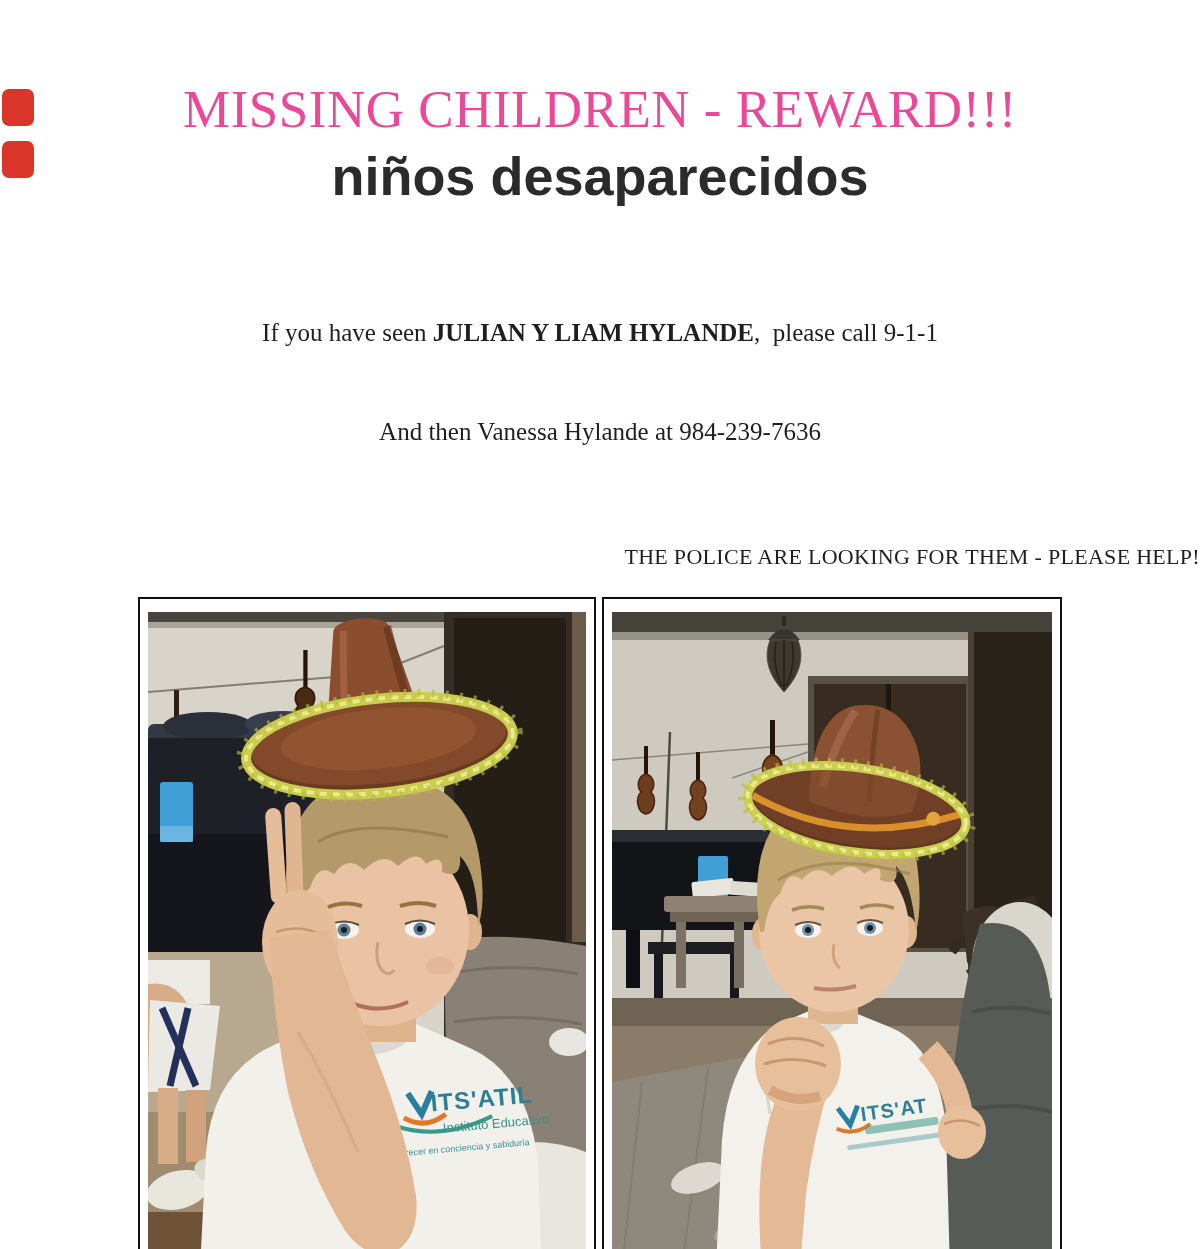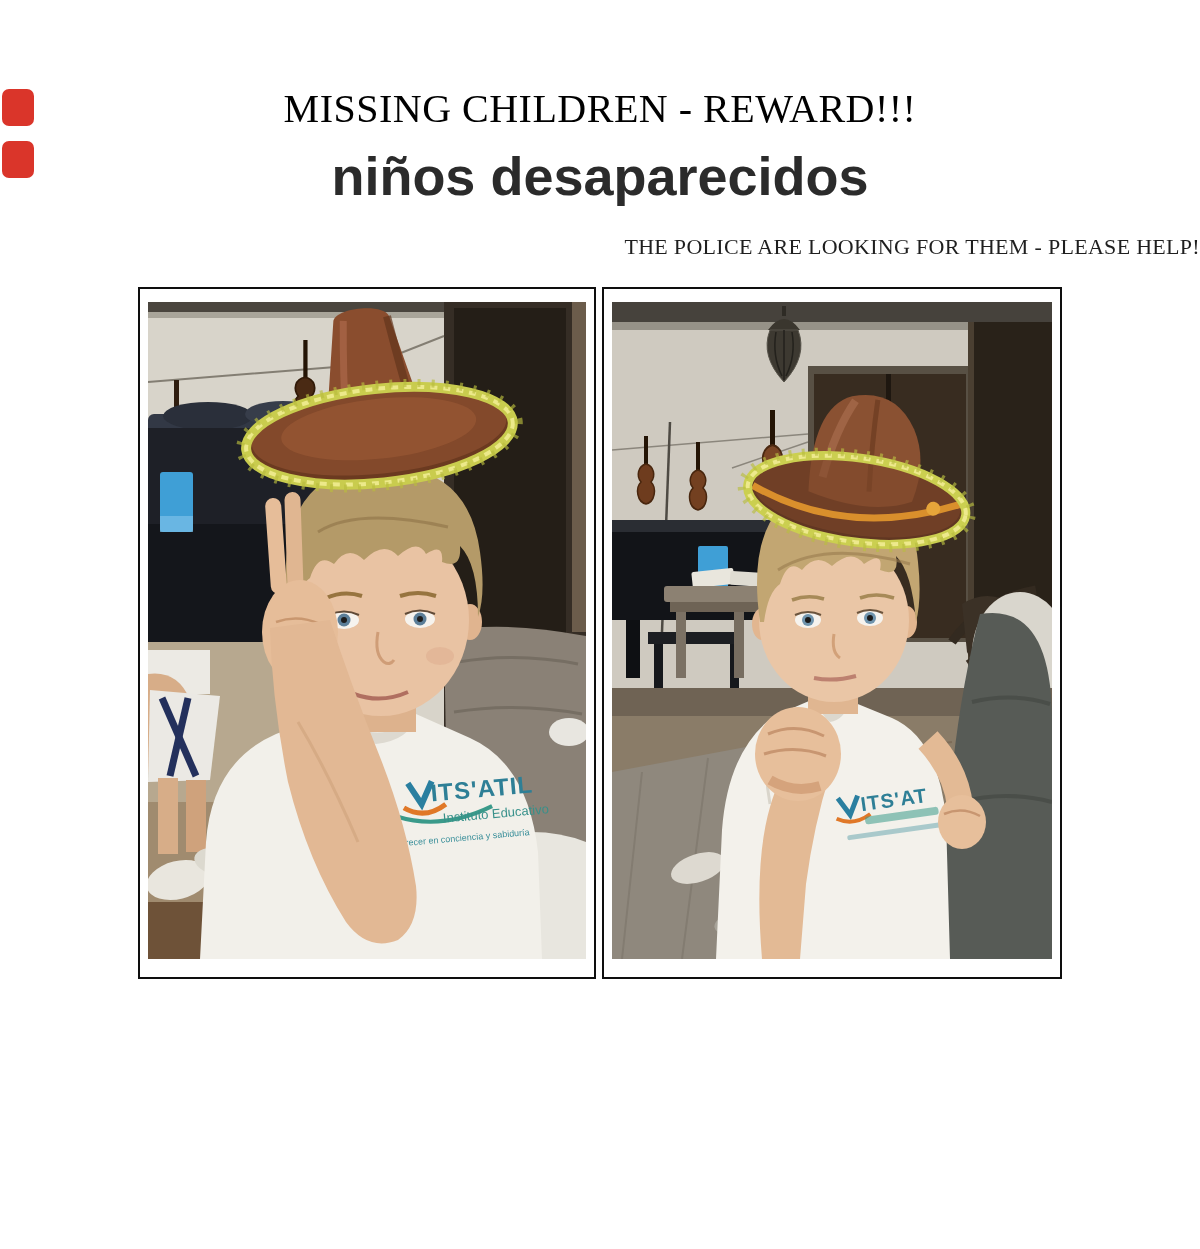--- a/index.html
+++ b/index.html
@@ -9,21 +9,21 @@
   }
   .page{position:relative;width:1200px;height:1249px;}
 
   
   .alert{position:absolute;left:2px;top:3px;width:34px;height:92px;}
   .alert .bar{width:32px;height:37px;background:#da352a;border-radius:7px;}
   .alert .dot{width:32px;height:37px;background:#da352a;border-radius:7px;margin-top:15px;}
 
   .title{
     margin:86px 0 0 0;text-align:center;font-family:"Liberation Serif",serif;
-    font-weight:400;font-size:40px;line-height:46px;color:#000000;letter-spacing:.5px;
+    font-weight:400;font-size:53px;line-height:46px;color:#ec4899;letter-spacing:.5px;
   }
   .subtitle{
     margin:16px 0 0 0;text-align:center;font-family:"Liberation Sans",sans-serif;
     font-weight:700;font-size:54px;line-height:56px;color:#2b2b2b;
   }
   .contact{
     margin-top:46px;text-align:center;font-size:25px;line-height:33px;color:#1f1f1f;
     white-space:pre-wrap;
   }
   .contact b{font-weight:700;}
@@ -43,20 +43,24 @@
 <div class="page">
 
   <div class="alert">
     <div class="bar"></div>
     <div class="dot"></div>
   </div>
 
   <div class="title">MISSING CHILDREN - REWARD!!!</div>
   <div class="subtitle">niños desaparecidos</div>
 
+  <div class="contact">
+    <div><span>If you have seen </span><b>JULIAN Y LIAM HYLANDE</b><span>,  please call 9-1-1</span></div>
+    <div>And then Vanessa Hylande at 984-239-7636</div>
+  </div>
 
   <div class="police">THE POLICE ARE LOOKING FOR THEM - PLEASE HELP!</div>
 
   <div class="photos">
 
     <div class="photo-frame">
       <svg width="438" height="657" viewBox="0 0 438 657" role="img">
 
         <rect x="0" y="0" width="438" height="657" fill="#d8d4ca"></rect>
         <rect x="0" y="0" width="438" height="10" fill="#4a453e"></rect>

